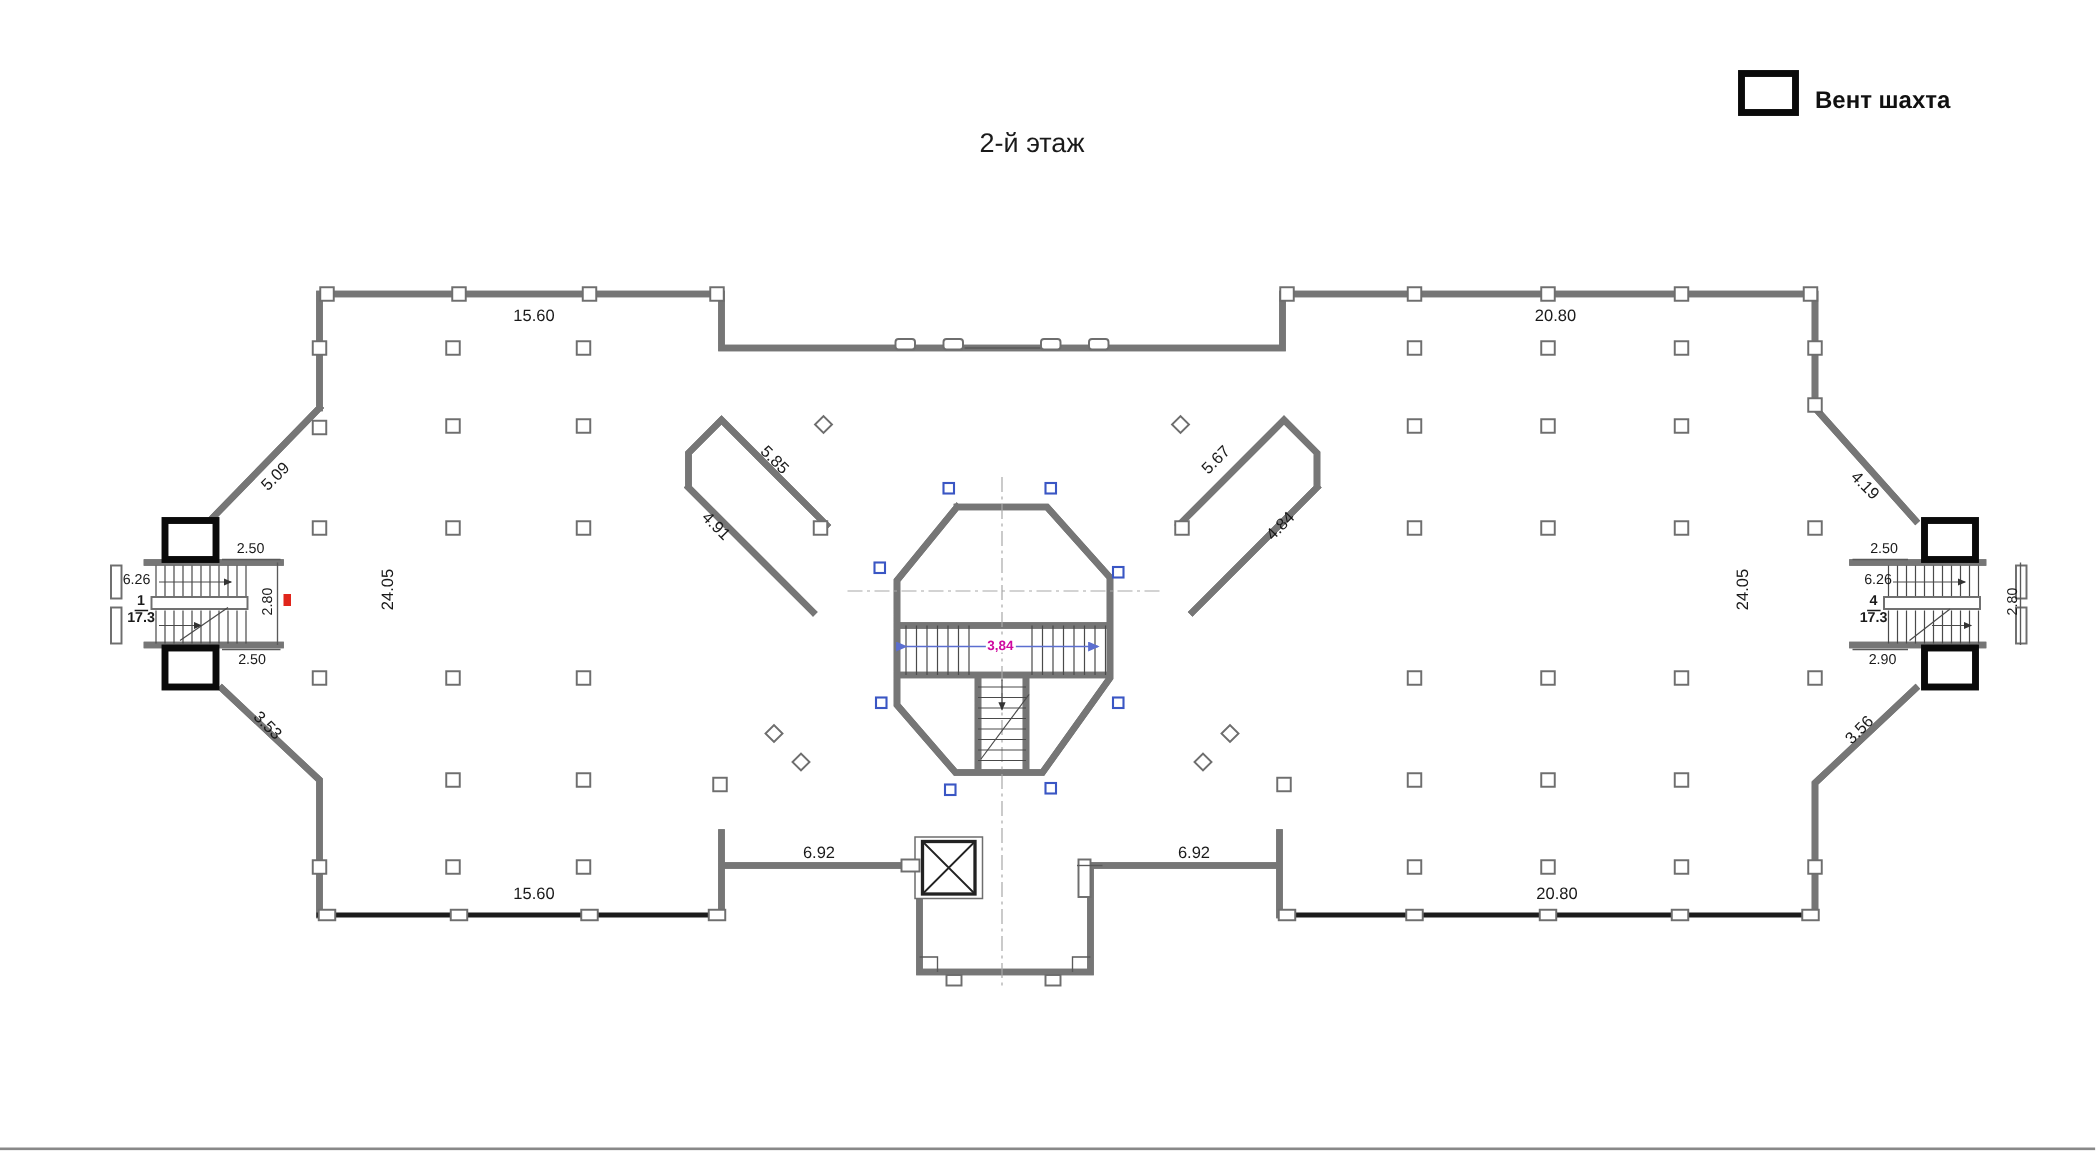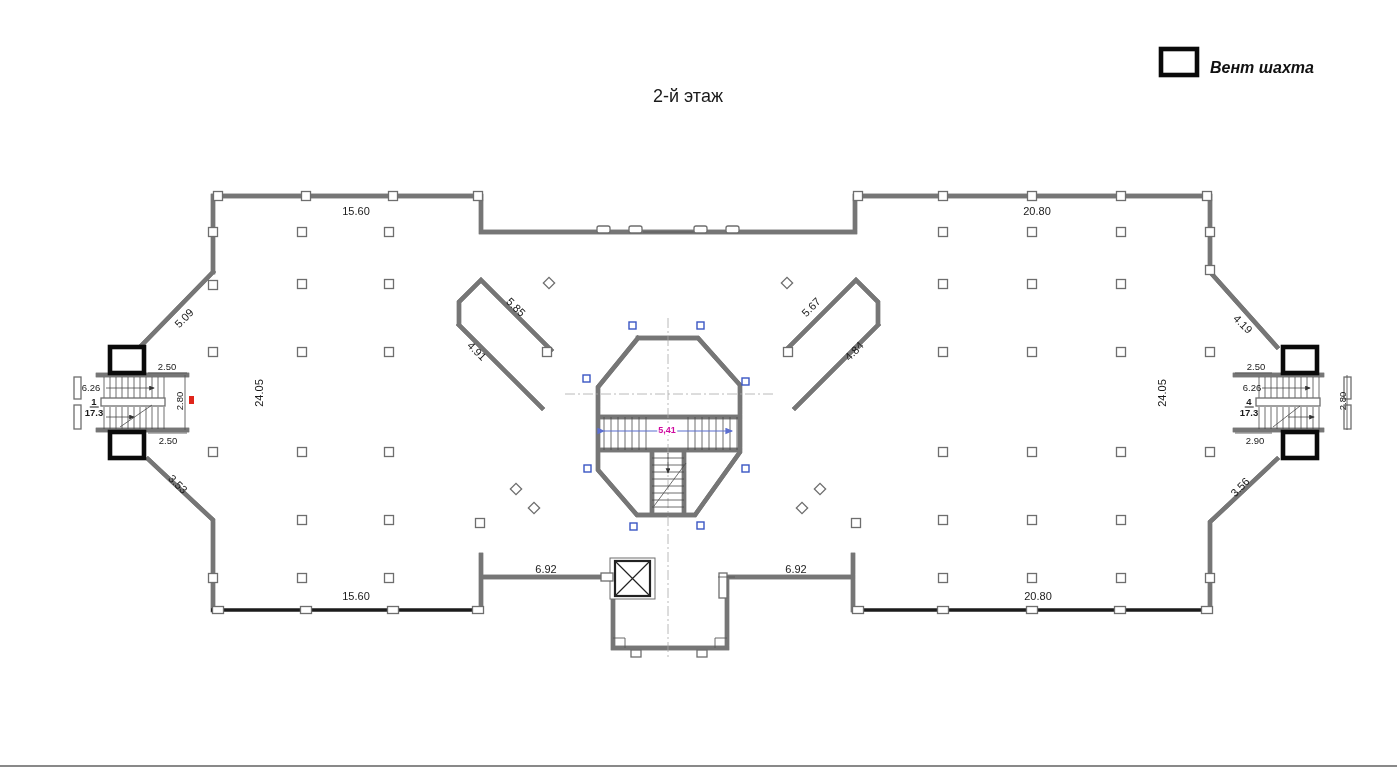--- a/index.html
+++ b/index.html
@@ -24,21 +24,21 @@
   .title{font-size:18px;letter-spacing:0px;}
   .dim{font-size:11px;}
   .dim-sm{font-size:9.5px;}
   .rot270{transform:translate(-50%,-50%) rotate(-90deg);}
   .rot45{transform:translate(-50%,-50%) rotate(45deg);}
   .rot-45{transform:translate(-50%,-50%) rotate(-45deg);}
   .room{font-size:9.5px;font-weight:bold;text-align:center;line-height:10px;}
   .room .num{display:inline-block;border-bottom:1px solid #1a1a1a;padding:0 2px;}
   .magenta{color:#cf0aa0;font-weight:bold;font-size:9px;background:#fff;padding:0 1px;}
   .legend-label{position:absolute;left:1210px;top:68px;transform:translate(0,-50%);
-    font-size:16px;font-weight:bold;color:#111;font-style:italic;}
+    font-size:16px;font-weight:bold;color:#111;}
   .bottom-edge{position:absolute;left:0;bottom:0;width:100%;height:2px;background:#4a4a4a;opacity:.65;}
 </style>
 </head>
 <body>
 
 <div class="canvas">
 
   <svg width="1397" height="767" viewBox="0 0 1397 767">
     <defs>
       <marker id="ak" markerWidth="8" markerHeight="8" refX="6" refY="3" orient="auto">
@@ -253,21 +253,21 @@
   <div class="lbl dim rot-45" style="left:1240px;top:487px;">3.56</div>
 
   <div class="lbl dim rot45" style="left:516px;top:307px;">5.85</div>
   <div class="lbl dim rot45" style="left:477px;top:351px;">4.91</div>
   <div class="lbl dim rot-45" style="left:811px;top:307px;">5.67</div>
   <div class="lbl dim rot-45" style="left:854px;top:351px;">4.84</div>
 
   <div class="lbl dim" style="left:546px;top:569px;">6.92</div>
   <div class="lbl dim" style="left:796px;top:569px;">6.92</div>
 
-  <div class="lbl magenta" style="left:667px;top:430px;">5,41</div>
+  <div class="lbl magenta" style="left:667px;top:430px;">3,84</div>
 
   <div class="lbl dim-sm" style="left:167px;top:366px;">2.50</div>
   <div class="lbl dim-sm" style="left:168px;top:440px;">2.50</div>
   <div class="lbl dim-sm" style="left:91px;top:387px;">6.26</div>
   <div class="lbl dim-sm rot270" style="left:179px;top:401px;">2.80</div>
   <div class="lbl room" style="left:94px;top:407px;">
     <span class="num">1</span><br>
     <span>17.3</span>
   </div>
 

